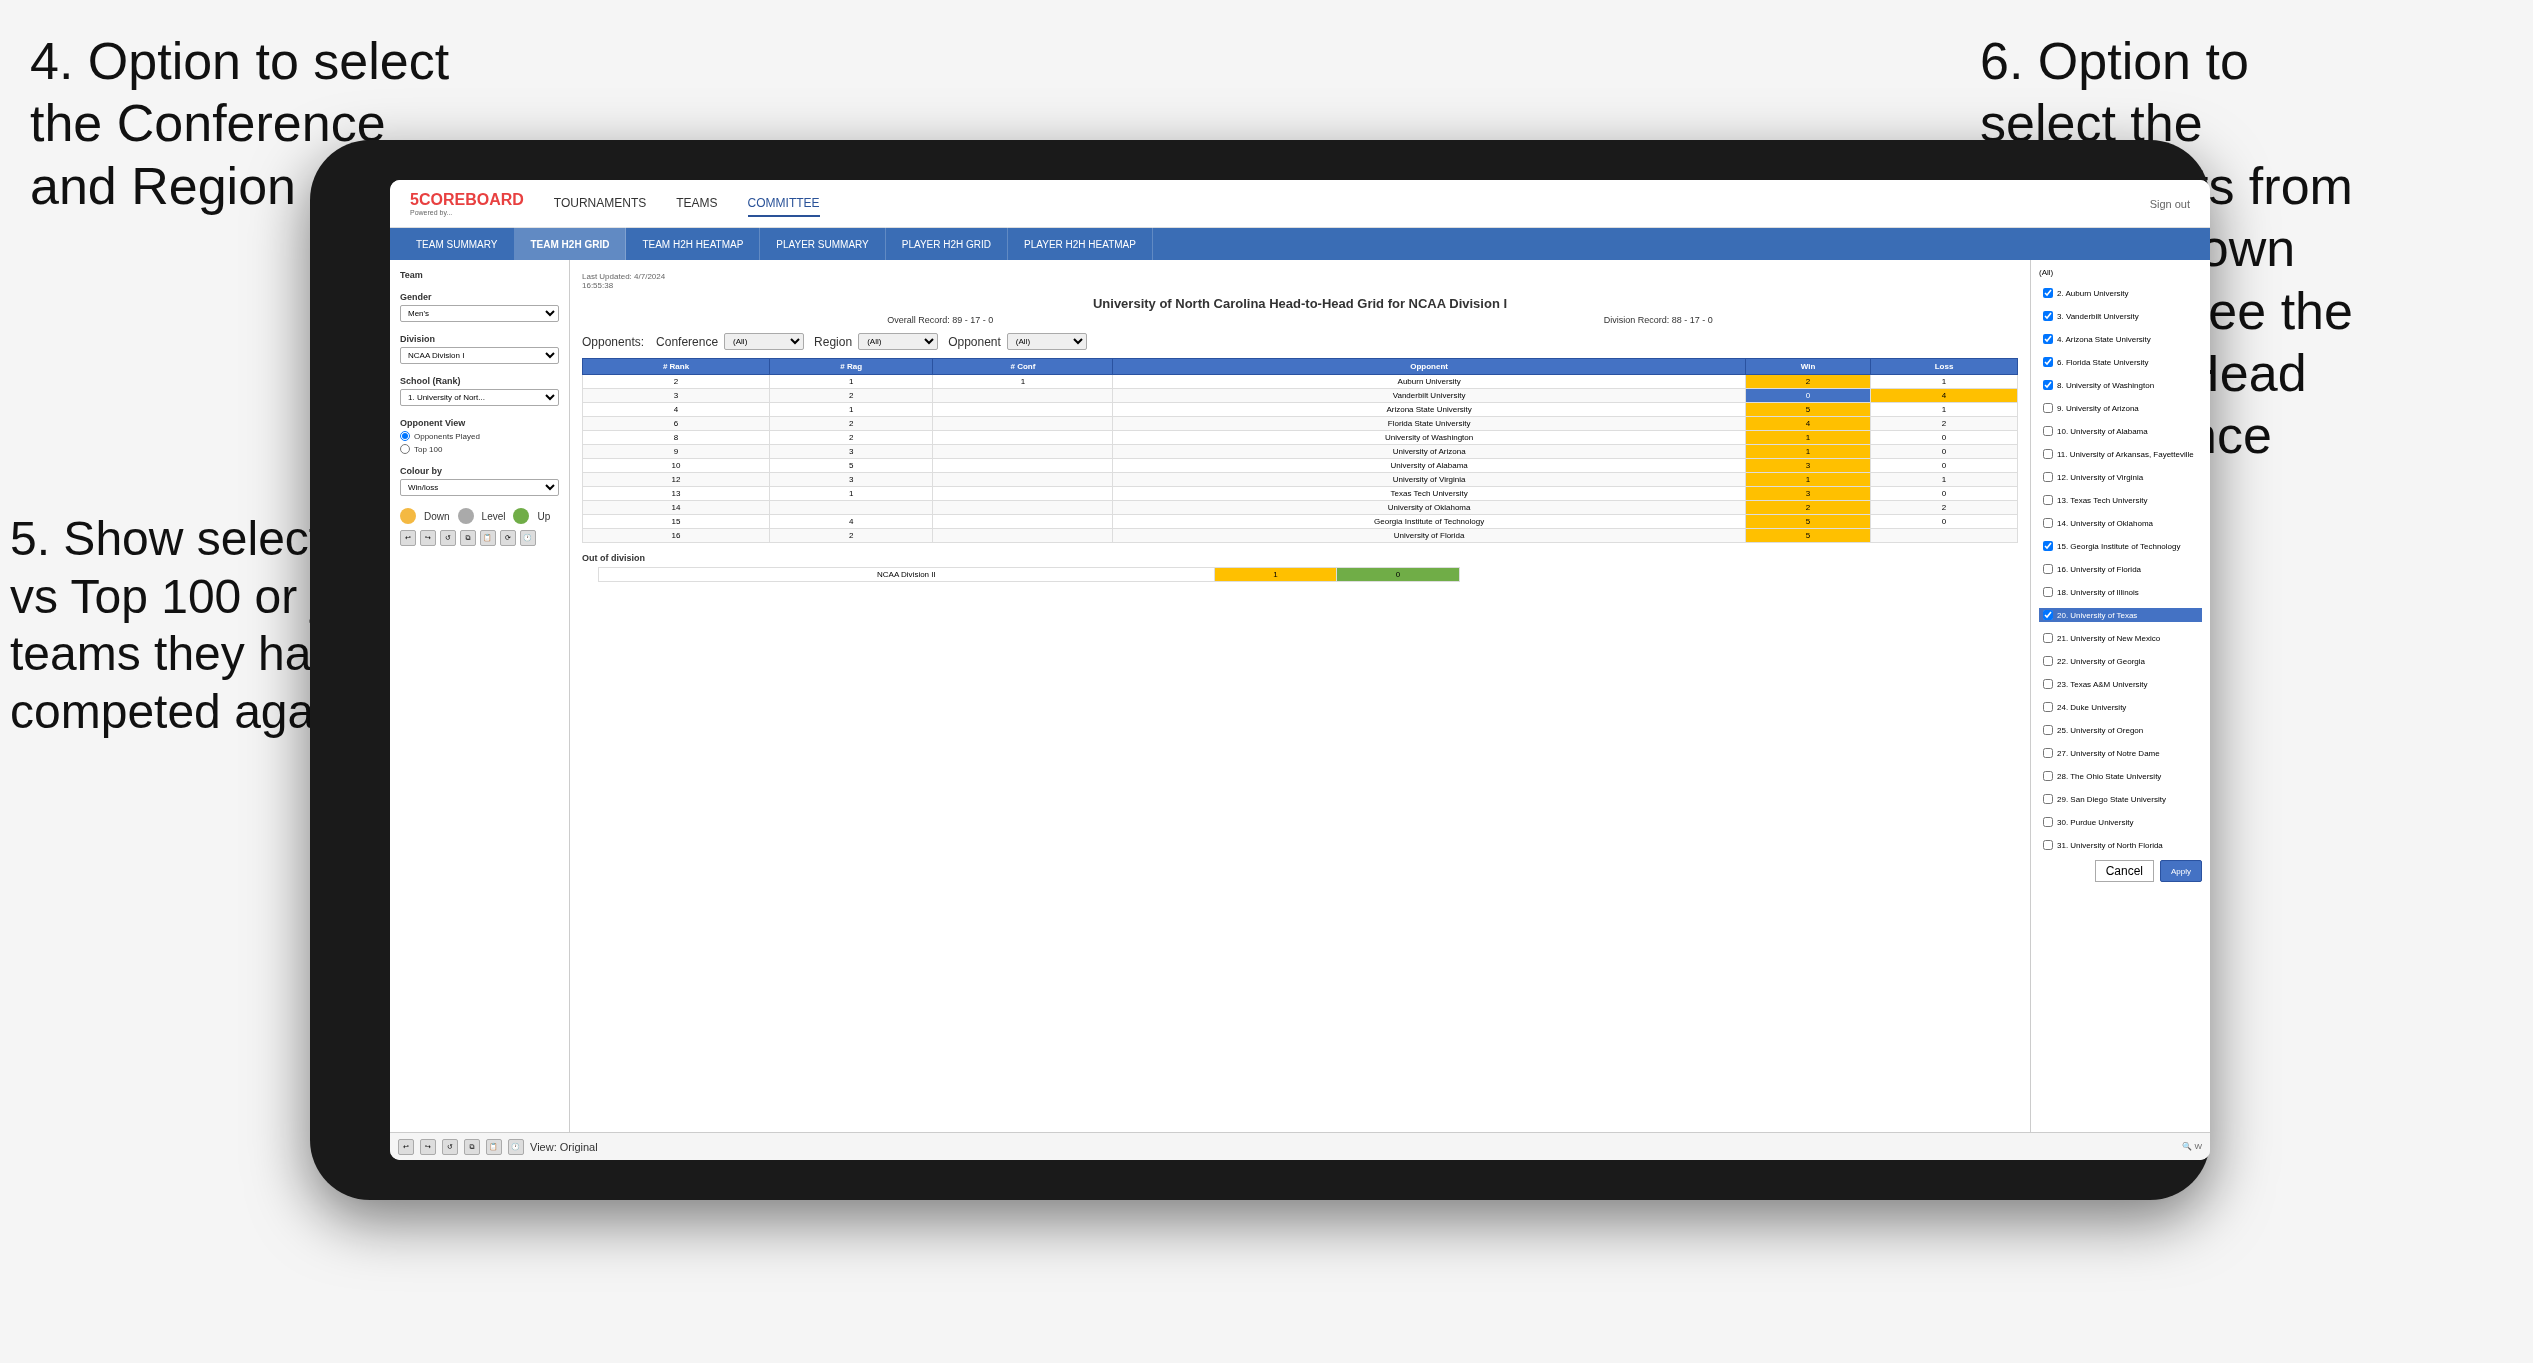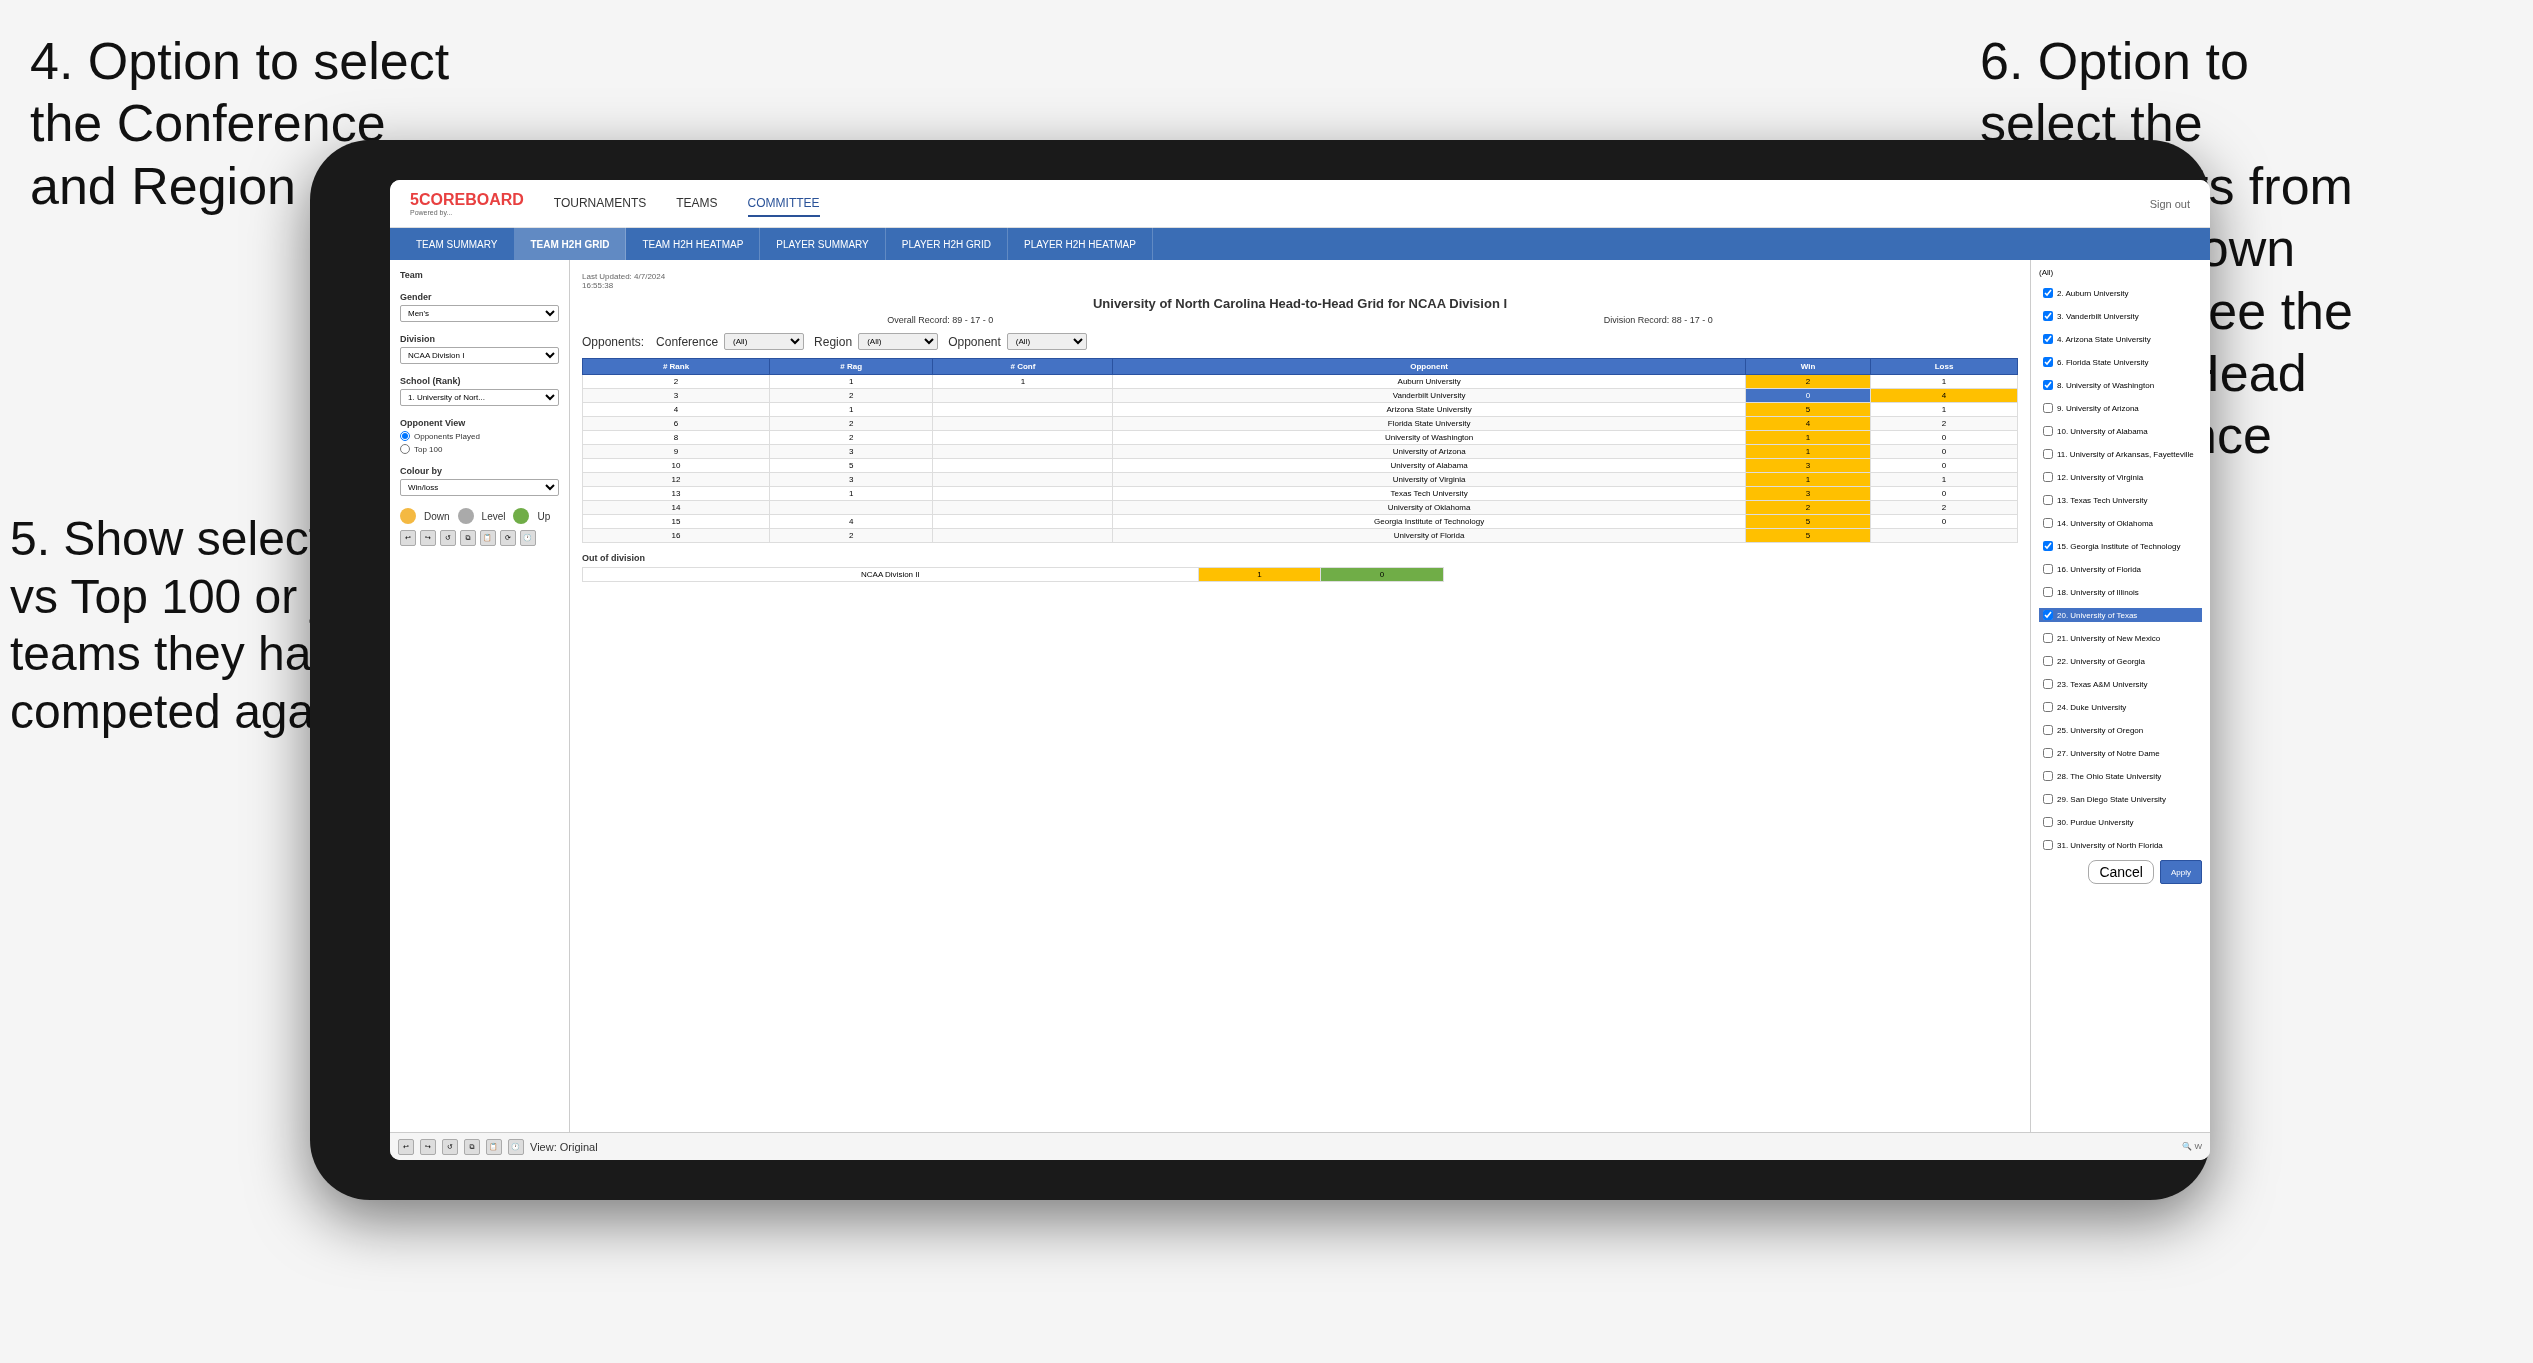--- a/index.html
+++ b/index.html
@@ -334,25 +334,25 @@
     .dropdown-list li input[type=checkbox] { width: 10px; height: 10px; }
 
     .panel-actions {
       display: flex;
       justify-content: flex-end;
       gap: 6px;
       margin-top: 8px;
     }
 
     .btn-cancel {
-      font-size: 14px;
+      font-size: 12px;
       padding: 3px 10px;
       background: #fff;
       border: 1px solid #aaa;
-      border-radius: 8px;
+      border-radius: 0;
       cursor: pointer;
     }
 
     .btn-apply {
       font-size: 8px;
       padding: 3px 10px;
       background: #4472c4;
       color: #fff;
       border: 1px solid #2a52a0;
       border-radius: 2px;
@@ -643,21 +643,21 @@
                 <td></td>
                 <td>University of Florida</td>
                 <td class="td-win">5</td>
                 <td></td>
               </tr>
             </tbody>
         </table>
 
         <div class="out-division">Out of division</div>
 
-        <table class="data-table" style="width:60%;">
+        <table class="data-table" style="width:60%;margin-left:16px;">
           <tbody>
             <tr>
               <td colspan="3">NCAA Division II</td>
               <td class="td-win">1</td>
               <td class="td-loss">0</td>
             </tr>
           </tbody>
         </table>
       </div>
 

